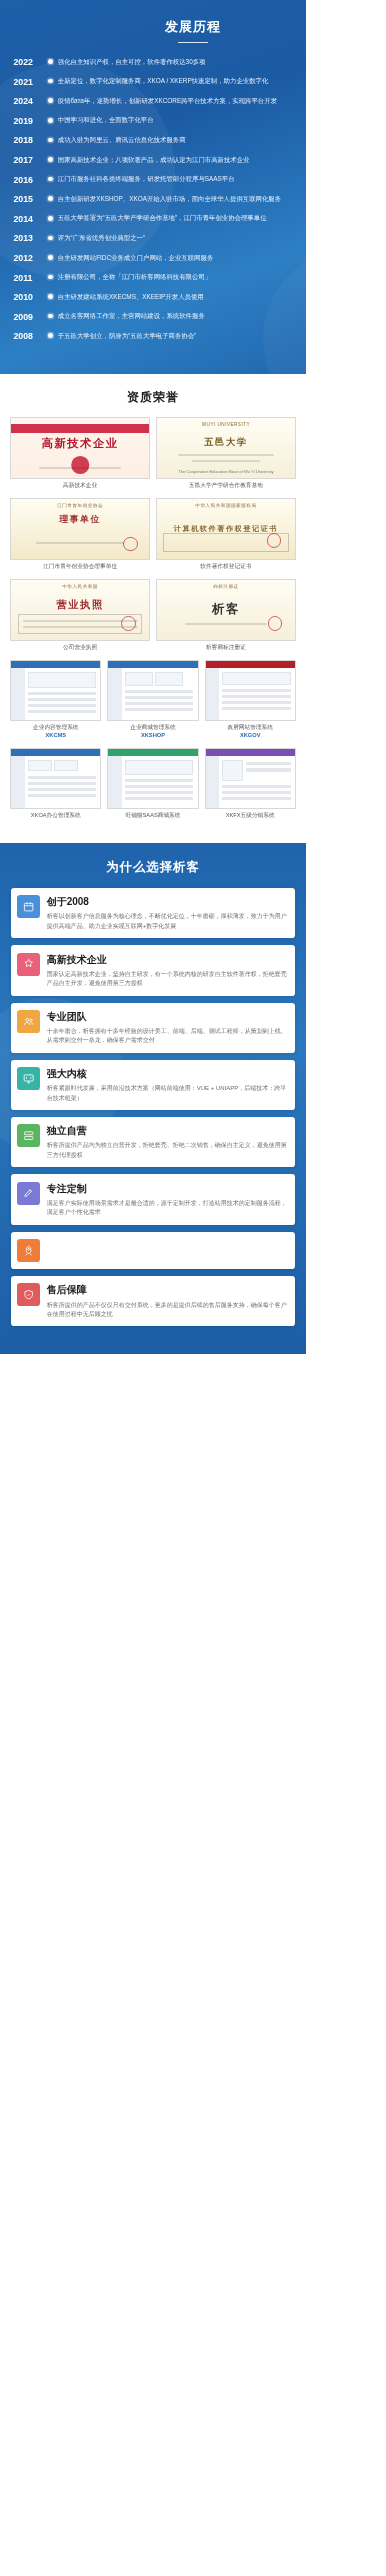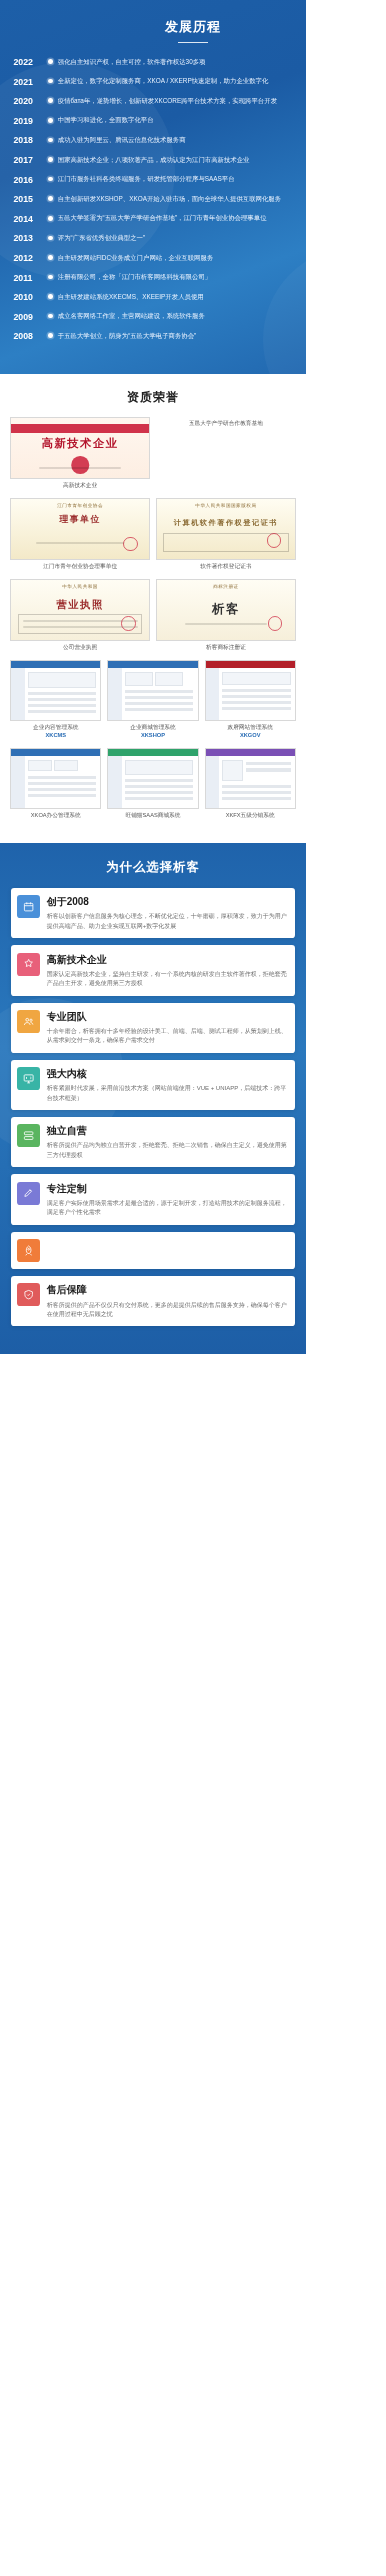--- a/index.html
+++ b/index.html
@@ -216,21 +216,21 @@
         <div class="hist-text">强化自主知识产权，自主可控，软件著作权达30多项</div>
       </div>
       <div class="hist-row">
         <div class="hist-year">2021</div>
         <div class="hist-dot">
             <i></i>
           </div>
         <div class="hist-text">全新定位，数字化定制服务商，XKOA / XKERP快速定制，助力企业数字化</div>
       </div>
       <div class="hist-row">
-        <div class="hist-year">2020</div>
+        <div class="hist-year">2024</div>
         <div class="hist-dot">
             <i></i>
           </div>
         <div class="hist-text">疫情бата年，逆势增长，创新研发XKCORE跨平台技术方案，实现跨平台开发</div>
       </div>
       <div class="hist-row">
         <div class="hist-year">2019</div>
         <div class="hist-dot">
             <i></i>
           </div>
@@ -326,37 +326,44 @@
         <div class="cert-img c-red">
           <div class="band"></div>
           <div class="big-char">高新技术企业</div>
           <div class="seal" style="top:38px;"></div>
           <div class="mini-line" style="left:20%;right:20%;bottom:9.3px;"></div>
         </div>
         <div class="cert-cap">高新技术企业</div>
       </div>
 
       <div class="cert-cell half">
+        <div class="cert-img c-beige">
+          <div class="sm-head">WUYI UNIVERSITY</div>
+          <div class="big-char" style="font-size:9.3px;color:#7a5c22;">五邑大学</div>
+          <div class="mini-line" style="left:15%;right:15%;top:36px;"></div>
+          <div class="mini-line" style="left:25%;right:25%;top:42px;"></div>
+          <div class="sm-foot">The Cooperative Education Base of Wu Yi University</div>
+        </div>
         <div class="cert-cap">五邑大学产学研合作教育基地</div>
       </div>
 
       <div class="cert-cell half">
         <div class="cert-img c-gold">
           <div class="sm-head">江门市青年创业协会</div>
           <div class="big-char" style="font-size:8.8px;color:#9a2b2b;top:15px;">理事单位</div>
           <div class="stamp" style="right:11.3px;bottom:8.2px;"></div>
           <div class="mini-line" style="left:18%;right:18%;bottom:15.5px;"></div>
         </div>
         <div class="cert-cap">江门市青年创业协会理事单位</div>
       </div>
 
       <div class="cert-cell half">
         <div class="cert-img c-gold">
           <div class="sm-head">中华人民共和国国家版权局</div>
-          <div class="big-char" style="font-size:7.2px;color:#8a6a33;top:19px;">计算机软件著作权登记证书</div>
+          <div class="big-char" style="font-size:7.2px;color:#8a6a33;top:25px;">计算机软件著作权登记证书</div>
           <div class="mini-box" style="left:6.2px;top:34px;right:6.2px;bottom:7.2px;"></div>
           <div class="stamp" style="right:13.4px;bottom:11.3px;"></div>
         </div>
         <div class="cert-cap">软件著作权登记证书</div>
       </div>
 
       <div class="cert-cell half">
         <div class="cert-img c-beige">
           <div class="sm-head">中华人民共和国</div>
           <div class="big-char" style="font-size:10.3px;color:#9a2b2b;top:17.5px;">营业执照</div>

